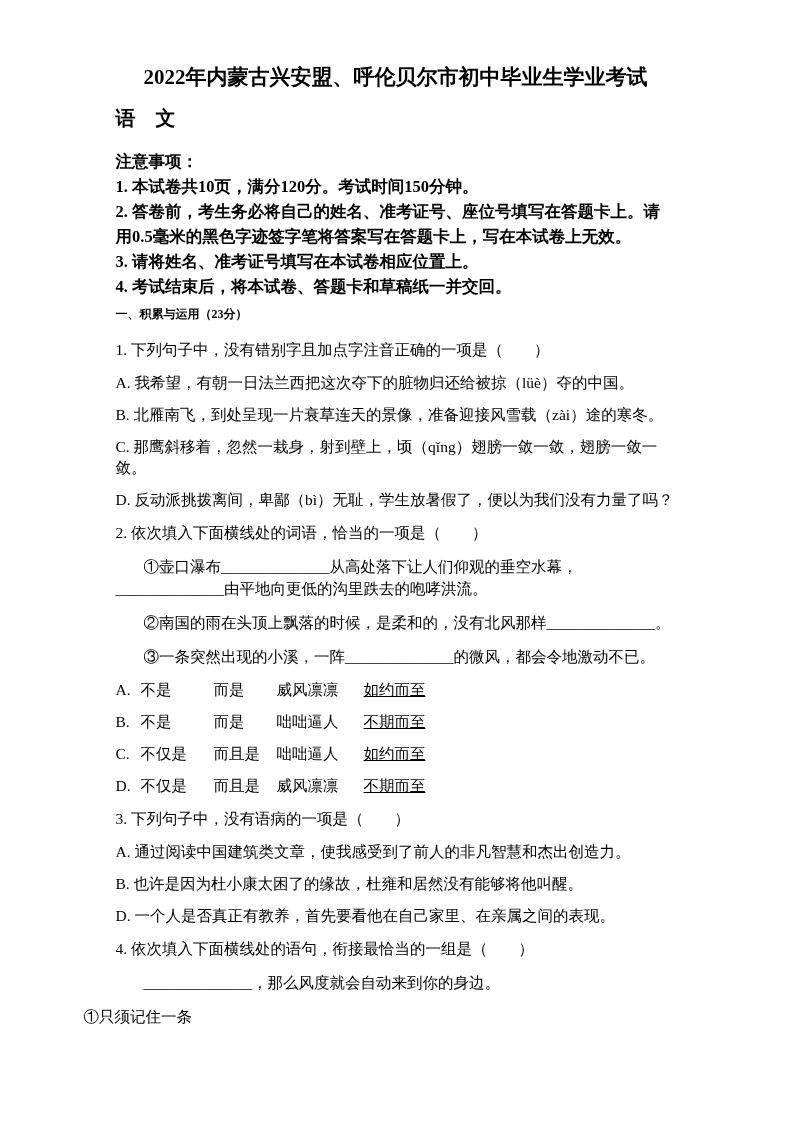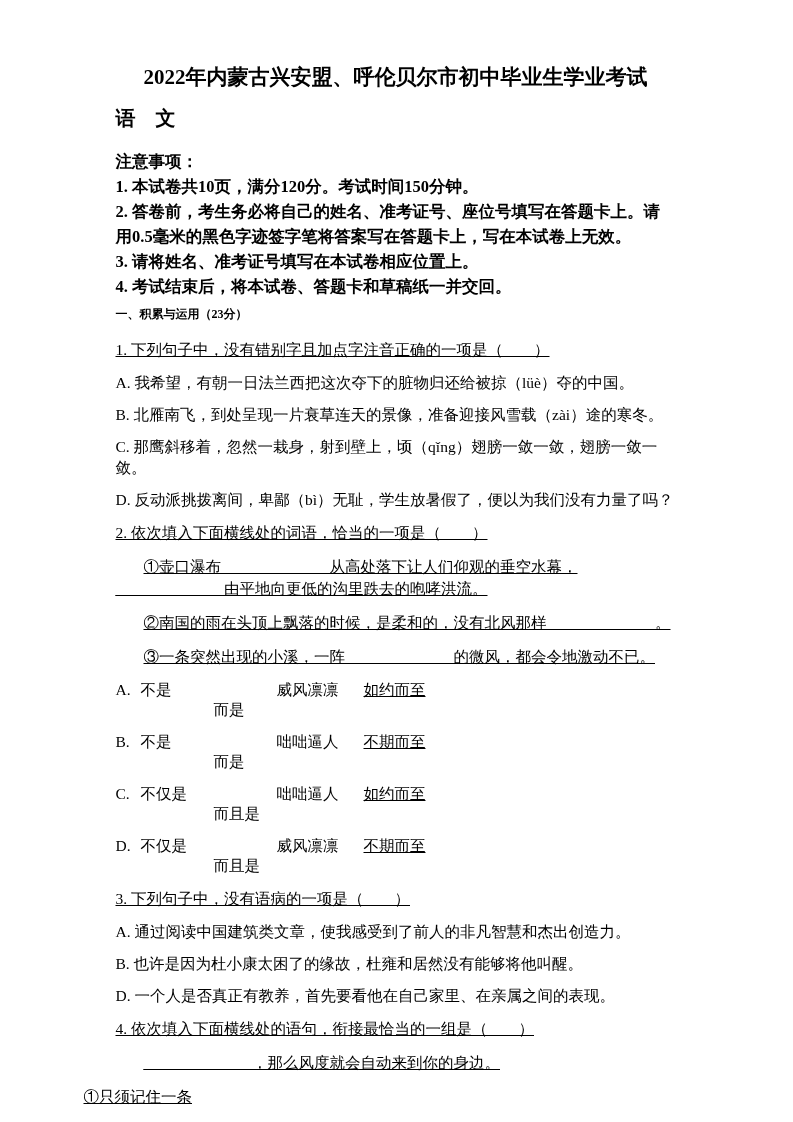--- a/index.html
+++ b/index.html
@@ -44,39 +44,38 @@
     margin: 3px 0 0 0;
     font-weight: 700;
     font-size: 12px;
     line-height: 25px;
   }
   .para {
     margin: 12px 0 0 0;
     font-size: 15.5px;
     line-height: 22px;
     font-weight: 400;
-    text-decoration: underline;
   }
   .opt {
     margin: 11px 0 0 0;
     font-size: 15.5px;
     line-height: 21px;
   }
   .sub-item {
     text-indent: 28px;
   }
   .wrow {
     display: flex;
     margin: 11px 0 0 0;
     font-size: 15.5px;
     line-height: 21px;
   }
   .wrow .lbl { width: 25px; flex: 0 0 auto; }
   .wrow .w1  { width: 73px; flex: 0 0 auto; }
-  .wrow .w2  { width: 63px; flex: 0 0 auto; margin-top: 20px; }
+  .wrow .w2  { width: 63px; flex: 0 0 auto; }
   .wrow .w3  { width: 87px; flex: 0 0 auto; }
   .wrow .w4  { flex: 0 0 auto; text-decoration: underline; }
   .hang-left {
     margin-left: -32px;
   }
 </style>
 </head>
 <body>
 
 <div class="page">

